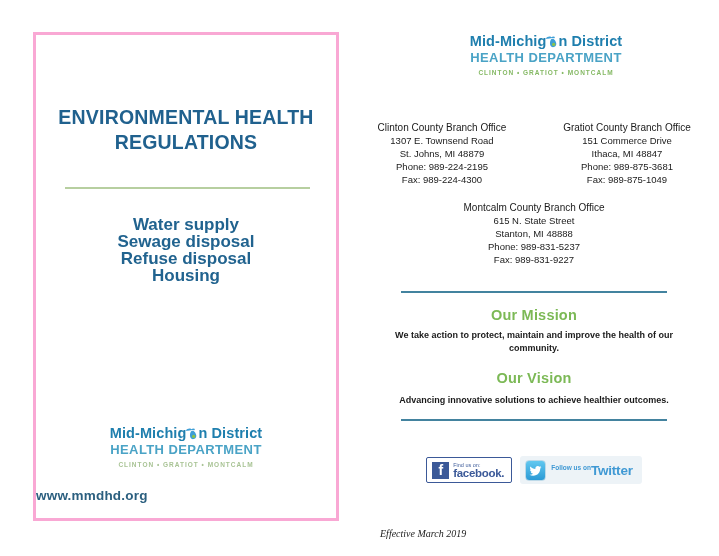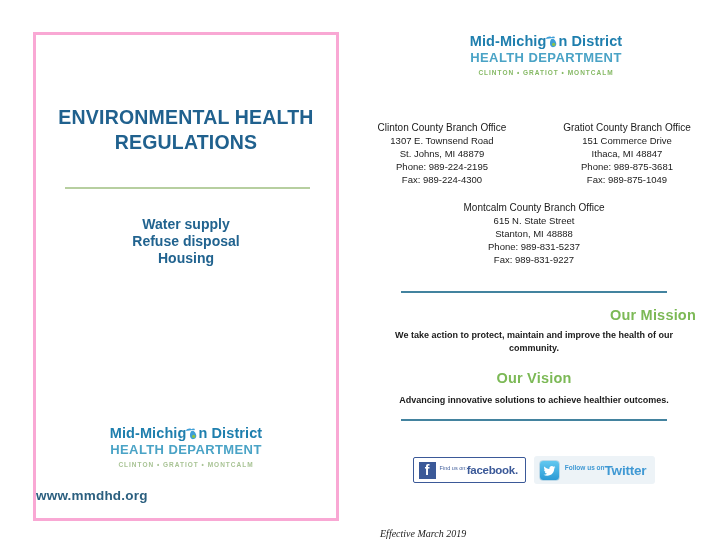--- a/index.html
+++ b/index.html
@@ -18,21 +18,21 @@
     position:absolute; top:70px; left:0; right:0; padding:0 8px;
     text-align:center; color:#20618e; font-size:19.5px; font-weight:600;
     line-height:25px; letter-spacing:0.2px;
   }
   .lp-divider {
     position:absolute; top:152px; left:29px; width:245px;
     border-top:2px solid #b7cfa0;
   }
   .lp-topics {
     position:absolute; top:181px; left:0; right:0; text-align:center;
-    color:#21638f; font-size:14px; line-height:17px; font-weight:600;
+    color:#21638f; font-size:17px; line-height:17px; font-weight:600;
   }
   .lp-website {
     position:absolute; top:453px; left:0; right:0; 
     font-size:13.5px; font-weight:700; color:#2b5f7f; letter-spacing:0.2px;
   }
 
   
   .logo { text-align:center; }
   .logo-line1 { font-size:14.5px; font-weight:700; color:#1f7fae; letter-spacing:0.1px; }
   .logo-mi-svg { display:inline-block; width:14px; height:15px; vertical-align:-2px; margin:0 -1px; }
@@ -53,21 +53,21 @@
   .office-montcalm { position:absolute; top:201px; left:0; right:0; }
 
   .rp-line { position:absolute; left:29px; width:266px; border-top:2px solid #43839f; }
   .rp-line1 { top:291px; }
   .rp-line2 { top:419px; }
 
   .rp-green-heading {
     position:absolute; left:0; right:0; text-align:center;
     color:#7cb956; font-size:14.5px; font-weight:600; letter-spacing:0.2px;
   }
-  .rp-mission-title { top:307px;text-align:right; }
+  .rp-mission-title { top:307px; }
   .rp-vision-title { top:370px; }
   .rp-body-text {
     position:absolute; left:12px; right:12px; text-align:center;
     font-size:9px; line-height:13px; font-weight:600; color:#1a1a1a;
   }
   .rp-mission-text { top:329px; }
   .rp-vision-text { top:394px; white-space:nowrap; }
 
   
   .social-row {
@@ -77,21 +77,21 @@
   .fb-badge {
     display:flex; align-items:center; gap:4px; background:#fff;
     border:1px solid #3b5998; border-radius:2px; height:26px;
     padding:0 7px 0 5px; box-sizing:border-box; cursor:pointer;
   }
   .fb-icon {
     width:17px; height:17px; background:#3b5998; color:#fff;
     font-weight:700; font-size:14px; line-height:17px; text-align:center;
     overflow:hidden;
   }
-  .fb-texts { display:flex; justify-content:center; }
+  .fb-texts { display:flex; flex-direction:column; justify-content:center; }
   .fb-text-top { font-size:5.5px; color:#44619d; line-height:6px; }
   .fb-text-name { font-size:11.5px; font-weight:700; color:#3b5998; line-height:11px; letter-spacing:-0.3px; }
   .tw-badge {
     display:flex; align-items:center; gap:5px; background:#edf3f7;
     border-radius:3px; height:28px; padding:0 9px 0 5px;
     box-sizing:border-box; cursor:pointer;
   }
   .tw-icon {
     width:19px; height:19px; border-radius:4px;
     background:linear-gradient(#62c8f0,#2b9ad5);
@@ -110,20 +110,21 @@
   }
 </style>
 </head>
 <body>
 
 <section class="left-page">
   <div class="lp-title">ENVIRONMENTAL HEALTH REGULATIONS</div>
   <div class="lp-divider"></div>
   <div class="lp-topics">
     <div>Water supply</div>
+    <div>Sewage disposal</div>
     <div>Refuse disposal</div>
     <div>Housing</div>
   </div>
 
   <div class="lp-logo logo">
     <div class="logo-line1"><span>Mid-Michig</span><svg class="logo-mi-svg" viewBox="0 0 60 64" aria-hidden="true">
           <path d="M2 24 C8 17 16 13 23 15 L28 18 C32 14 38 14 43 17 L39 23 C33 20 26 22 19 23 C13 24 7 26 2 24 Z" fill="#3e9ed6"></path>
           <path d="M26 27 C22 33 20 42 22 50 C24 58 31 62 38 60 C46 58 50 51 48 43 C46 35 42 29 37 26 C33 24 29 24 26 27 Z" fill="#3e9ed6"></path>
           <circle cx="37" cy="49" r="7" fill="#8bc34a"></circle>
         </svg><span>n District</span></div>

